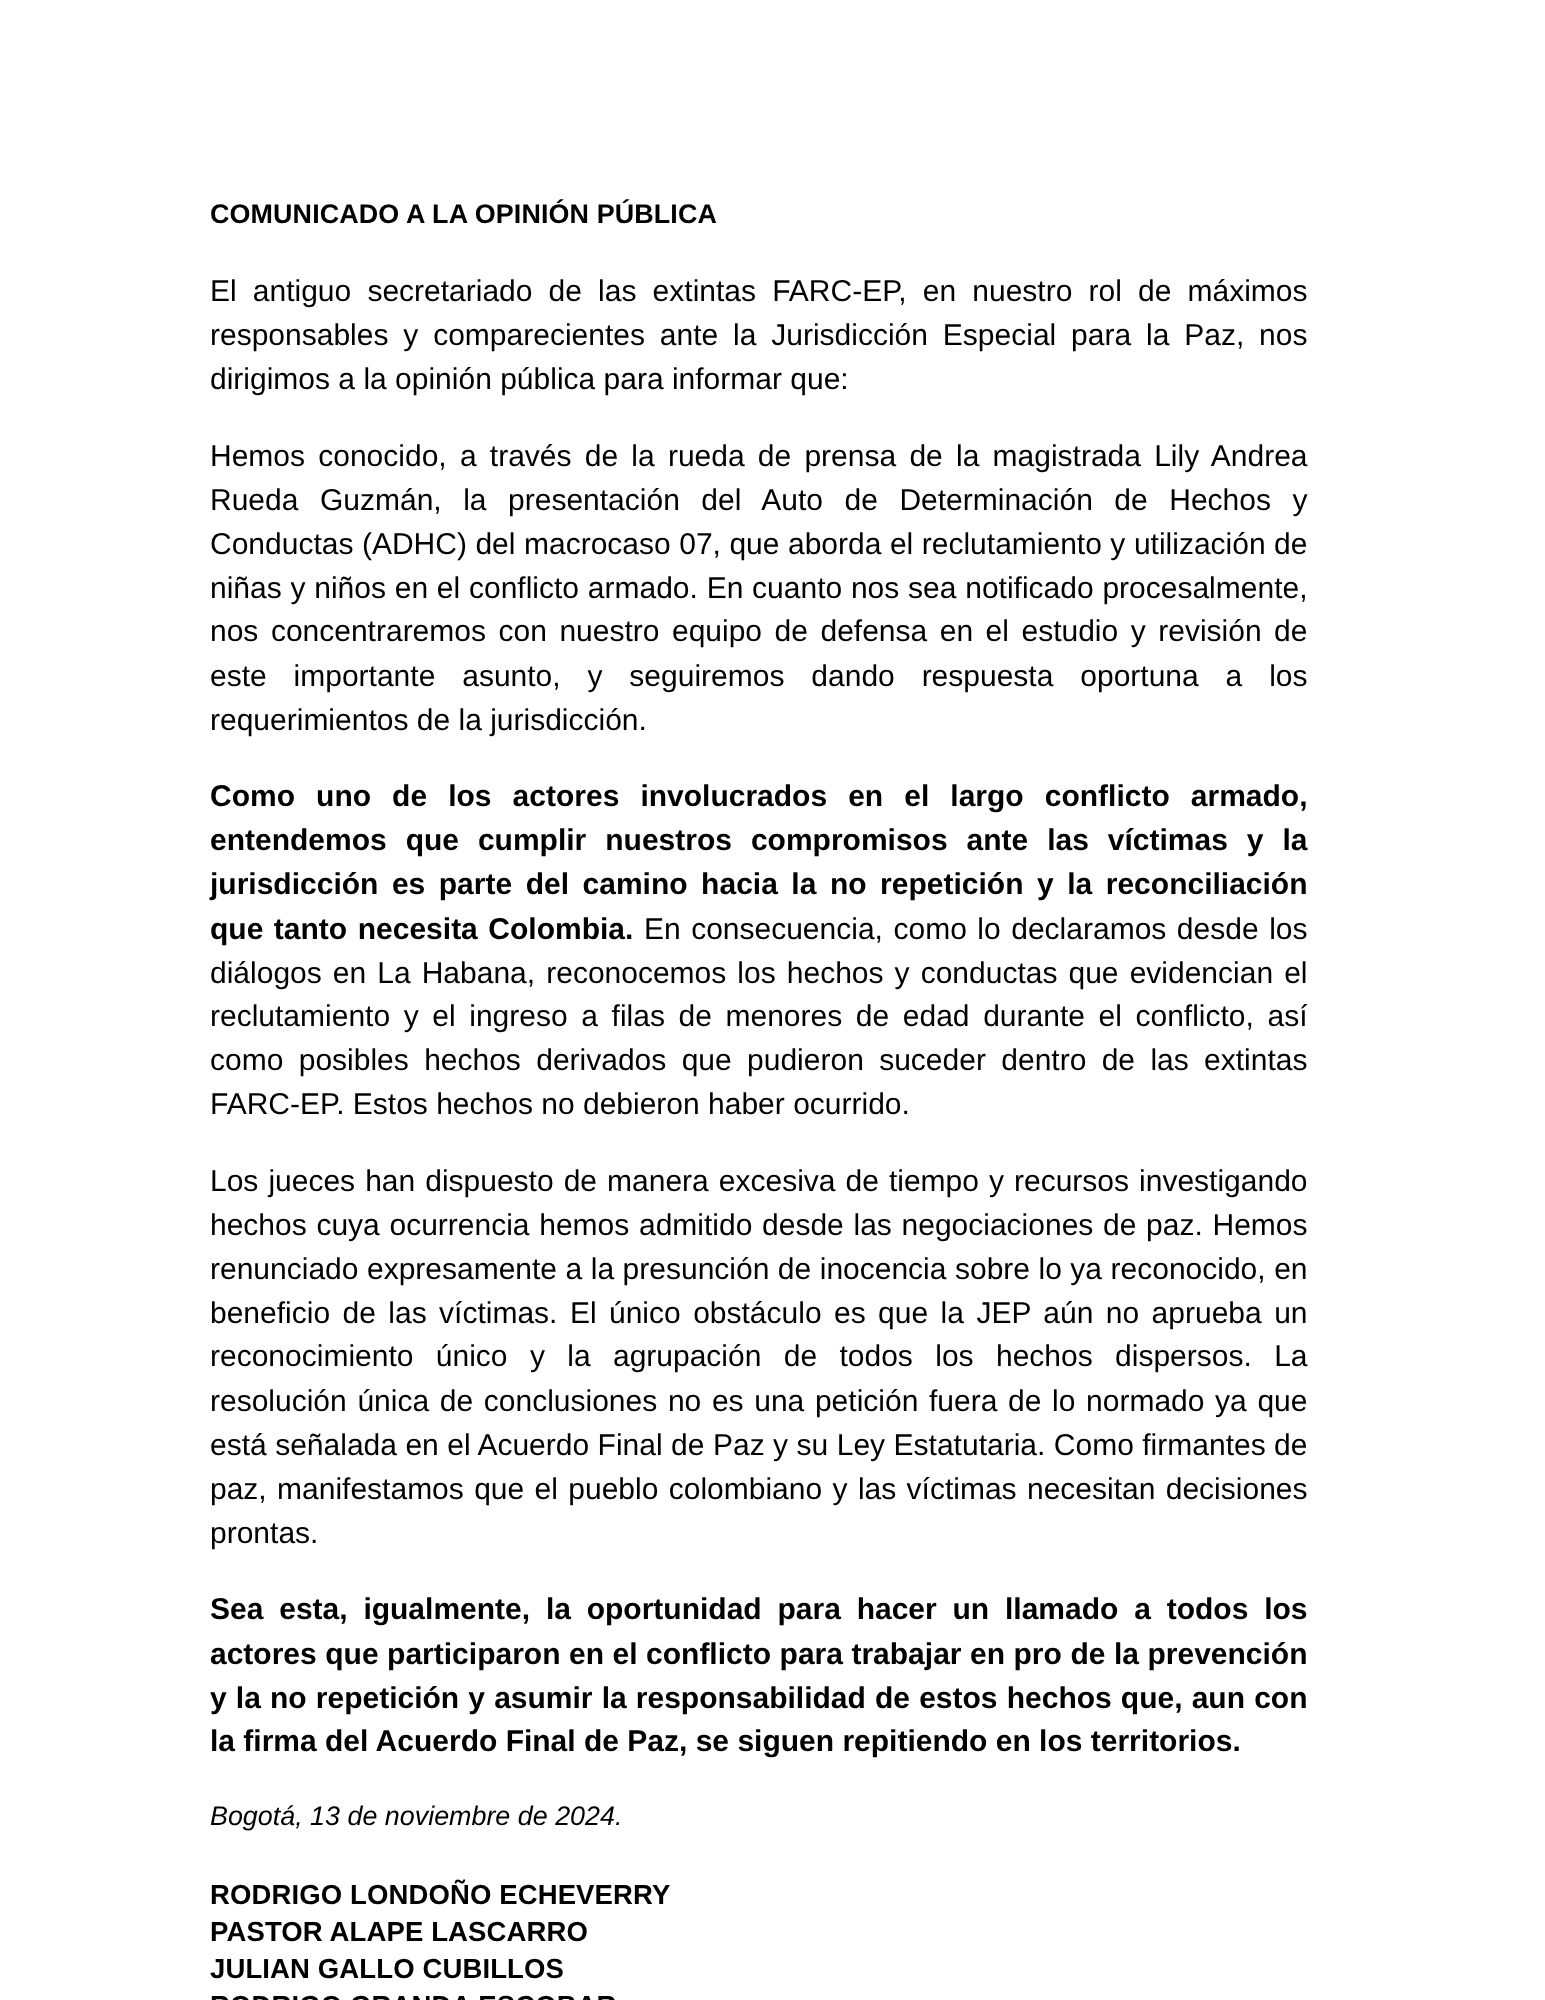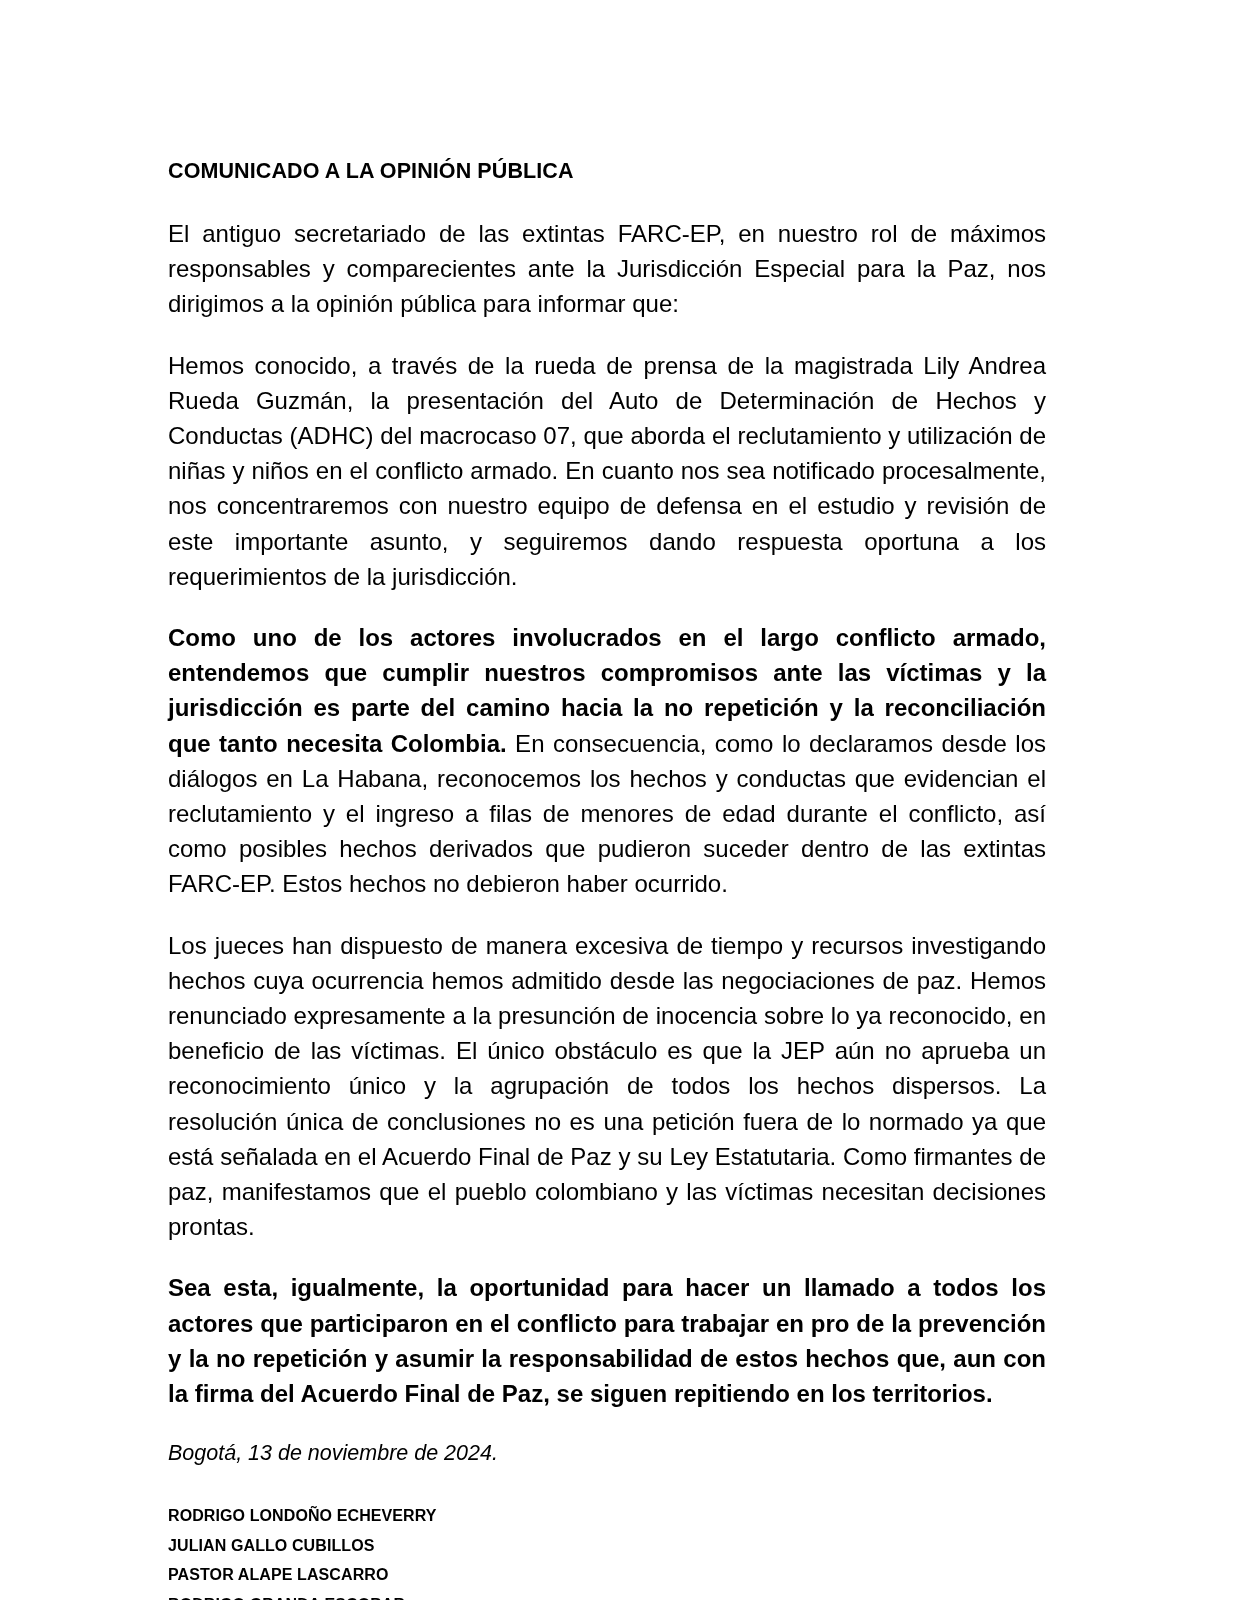--- a/index.html
+++ b/index.html
@@ -54,21 +54,21 @@
     margin: 0 0 30px 0;
     text-align: left;
     font-style: italic;
   }
   .signatures {
     margin: 0;
     padding: 0;
     list-style: none;
   }
   .signature-item {
-    font-size: 16px;
+    font-size: 22px;
     font-weight: bold;
     line-height: 29.5px;
     letter-spacing: 0.1px;
     white-space: nowrap;
   }
 </style>
 </head>
 <body>
 
 <div class="page">
@@ -82,19 +82,19 @@
   <p class="para"><span class="bold-lead">Como uno de los actores involucrados en el largo conflicto armado, entendemos que cumplir nuestros compromisos ante las víctimas y la jurisdicción es parte del camino hacia la no repetición y la reconciliación que tanto necesita Colombia.</span><span> En consecuencia, como lo declaramos desde los diálogos en La Habana, reconocemos los hechos y conductas que evidencian el reclutamiento y el ingreso a filas de menores de edad durante el conflicto, así como posibles hechos derivados que pudieron suceder dentro de las extintas FARC-EP. Estos hechos no debieron haber ocurrido.</span></p>
 
   <p class="para">Los jueces han dispuesto de manera excesiva de tiempo y recursos investigando hechos cuya ocurrencia hemos admitido desde las negociaciones de paz. Hemos renunciado expresamente a la presunción de inocencia sobre lo ya reconocido, en beneficio de las víctimas. El único obstáculo es que la JEP aún no aprueba un reconocimiento único y la agrupación de todos los hechos dispersos. La resolución única de conclusiones no es una petición fuera de lo normado ya que está señalada en el Acuerdo Final de Paz y su Ley Estatutaria. Como firmantes de paz, manifestamos que el pueblo colombiano y las víctimas necesitan decisiones prontas.</p>
 
   <p class="para tight">Sea esta, igualmente, la oportunidad para hacer un llamado a todos los actores que participaron en el conflicto para trabajar en pro de la prevención y la no repetición y asumir la responsabilidad de estos hechos que, aun con la firma del Acuerdo Final de Paz, se siguen repitiendo en los territorios.</p>
 
   <p class="date-line">Bogotá, 13 de noviembre de 2024.</p>
 
   <ul class="signatures">
     <li class="signature-item">RODRIGO LONDOÑO ECHEVERRY</li>
+    <li class="signature-item">PASTOR ALAPE LASCARRO</li>
     <li class="signature-item">JULIAN GALLO CUBILLOS</li>
-    <li class="signature-item">PASTOR ALAPE LASCARRO</li>
     <li class="signature-item">RODRIGO GRANDA ESCOBAR</li>
     <li class="signature-item">JAIME ALBERTO PARRA</li>
   </ul>
 
 </div>
 
 </body></html>

